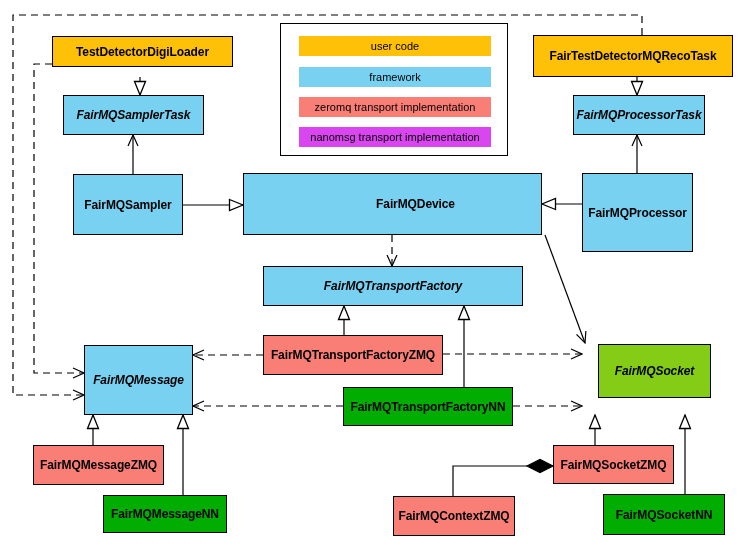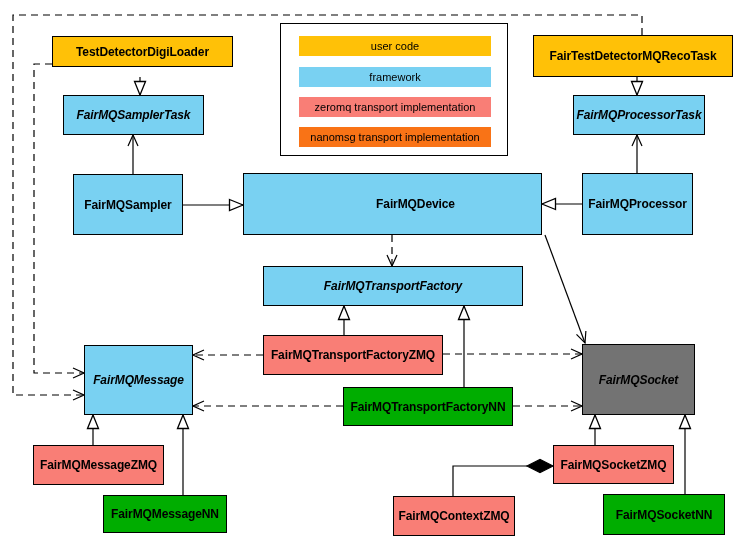--- a/index.html
+++ b/index.html
@@ -72,46 +72,46 @@
   </svg>
 
   <div class="node" style="left: 52px; top: 36px; width: 181px; height: 31px; background-color: rgb(255, 193, 7);">TestDetectorDigiLoader</div>
 
   <div class="node abstract" style="left: 63px; top: 95px; width: 141px; height: 40px; background-color: rgb(121, 209, 242);">FairMQSamplerTask</div>
 
   <div class="node" style="left: 73px; top: 174px; width: 110px; height: 61px; background-color: rgb(121, 209, 242);">FairMQSampler</div>
 
   <div class="node" style="left: 243px; top: 173px; width: 299px; height: 62px; background-color: rgb(121, 209, 242); padding-left: 46px;">FairMQDevice</div>
 
-  <div class="node" style="left: 582px; top: 173px; width: 111px; height: 62px; background-color: rgb(121, 209, 242);">FairMQProcessor</div>
+  <div class="node" style="left: 582px; top: 173px; width: 111px; height: 79px; background-color: rgb(121, 209, 242);">FairMQProcessor</div>
 
   <div class="node abstract" style="left: 573px; top: 95px; width: 132px; height: 40px; background-color: rgb(121, 209, 242);">FairMQProcessorTask</div>
 
   <div class="node" style="left: 533px; top: 35px; width: 200px; height: 42px; background-color: rgb(255, 193, 7);">FairTestDetectorMQRecoTask</div>
 
   <div class="node abstract" style="left: 263px; top: 266px; width: 260px; height: 40px; background-color: rgb(121, 209, 242);">FairMQTransportFactory</div>
 
   <div class="node" style="left: 263px; top: 335px; width: 180px; height: 40px; background-color: rgb(249, 126, 118);">FairMQTransportFactoryZMQ</div>
 
   <div class="node" style="left: 343px; top: 387px; width: 170px; height: 39px; background-color: rgb(0, 173, 0);">FairMQTransportFactoryNN</div>
 
   <div class="node abstract" style="left: 84px; top: 345px; width: 109px; height: 70px; background-color: rgb(121, 209, 242);">FairMQMessage</div>
 
-  <div class="node abstract" style="left: 582px; top: 344px; width: 113px; height: 71px; background-color: #737373;">FairMQSocket</div>
+  <div class="node abstract" style="left: 598px; top: 344px; width: 113px; height: 54px; background-color: #84cc16;">FairMQSocket</div>
 
   <div class="node" style="left: 33px; top: 445px; width: 131px; height: 40px; background-color: rgb(249, 126, 118);">FairMQMessageZMQ</div>
 
   <div class="node" style="left: 103px; top: 495px; width: 124px; height: 38px; background-color: rgb(0, 173, 0);">FairMQMessageNN</div>
 
   <div class="node" style="left: 393px; top: 496px; width: 122px; height: 40px; background-color: rgb(249, 126, 118);">FairMQContextZMQ</div>
 
   <div class="node" style="left: 553px; top: 445px; width: 121px; height: 39px; background-color: rgb(249, 126, 118);">FairMQSocketZMQ</div>
 
   <div class="node" style="left: 603px; top: 494px; width: 122px; height: 41px; background-color: rgb(0, 173, 0); text-align: center;">FairMQSocketNN</div>
 
   <div class="legend" style="left:280px;top:23px;width:228px;height:133px;">
     <div class="legend-bar" style="top: 12px; background-color: rgb(255, 193, 7);">user code</div>
     <div class="legend-bar" style="top: 43px; background-color: rgb(121, 209, 242);">framework</div>
     <div class="legend-bar" style="top: 73px; background-color: rgb(249, 126, 118);">zeromq transport implementation</div>
-    <div class="legend-bar" style="top: 103px; background-color: #f97316;">nanomsg transport implementation</div>
+    <div class="legend-bar" style="top: 103px; background-color: #d946ef;">nanomsg transport implementation</div>
   </div>
 
 </div>
 
 </body></html>

